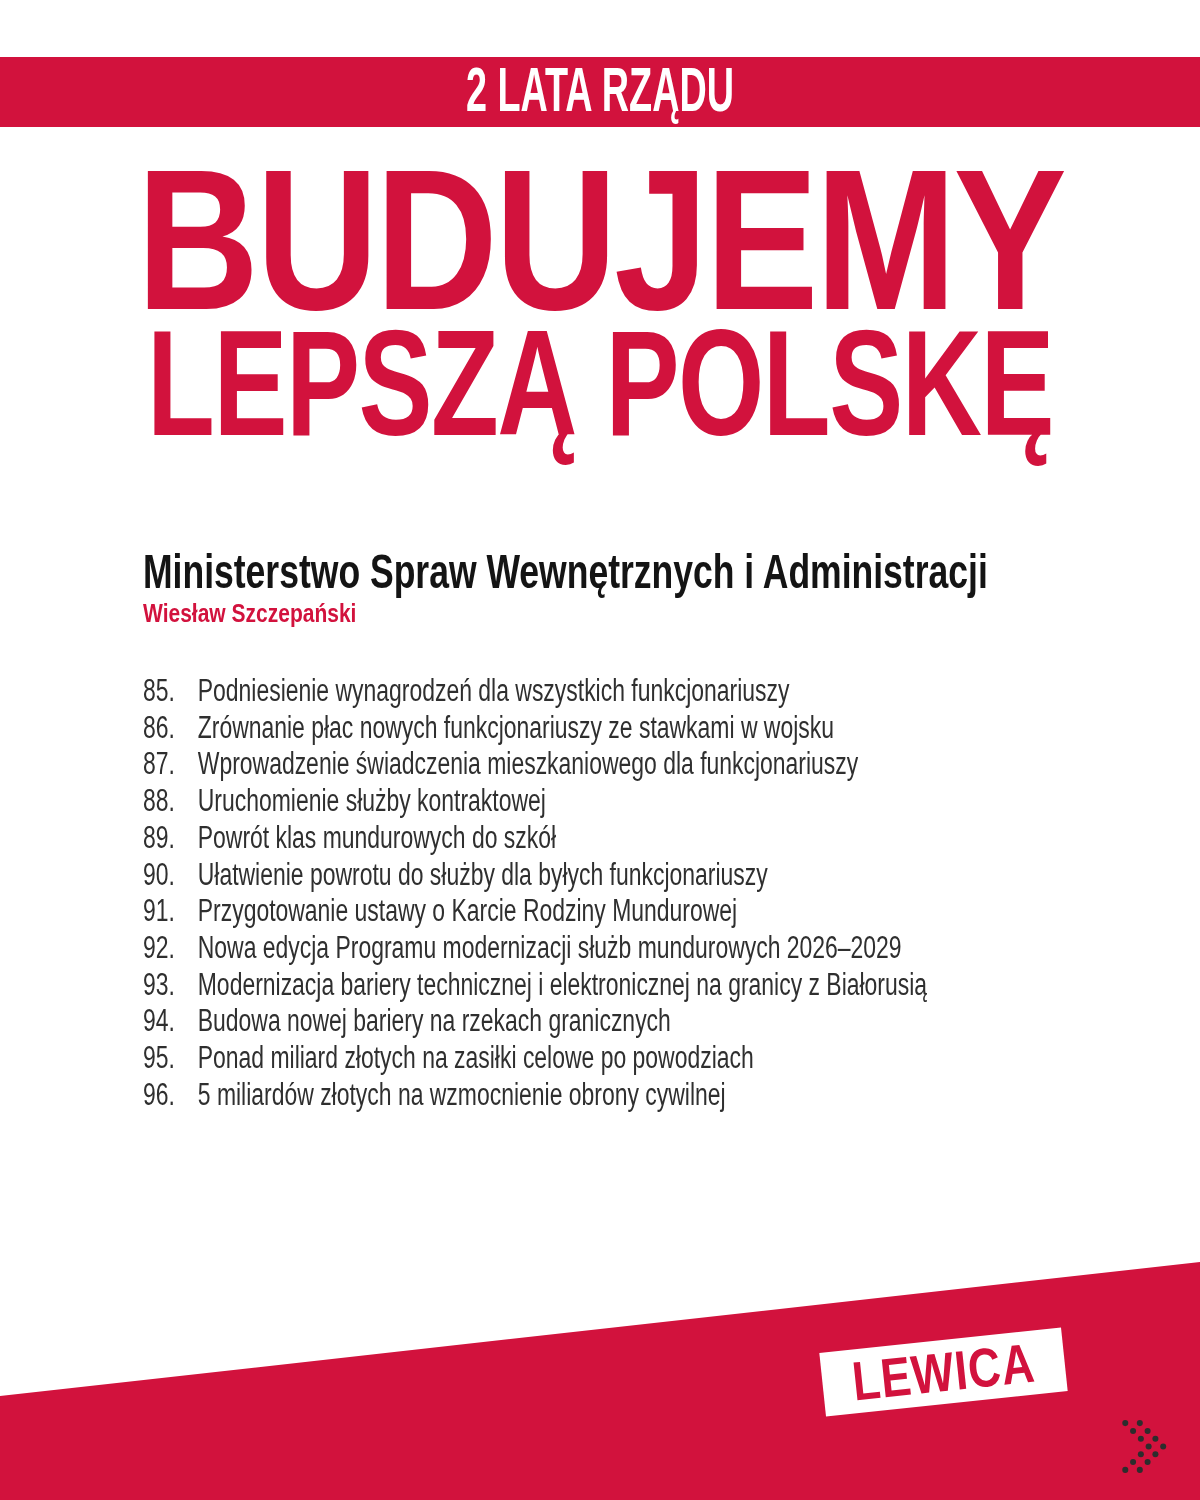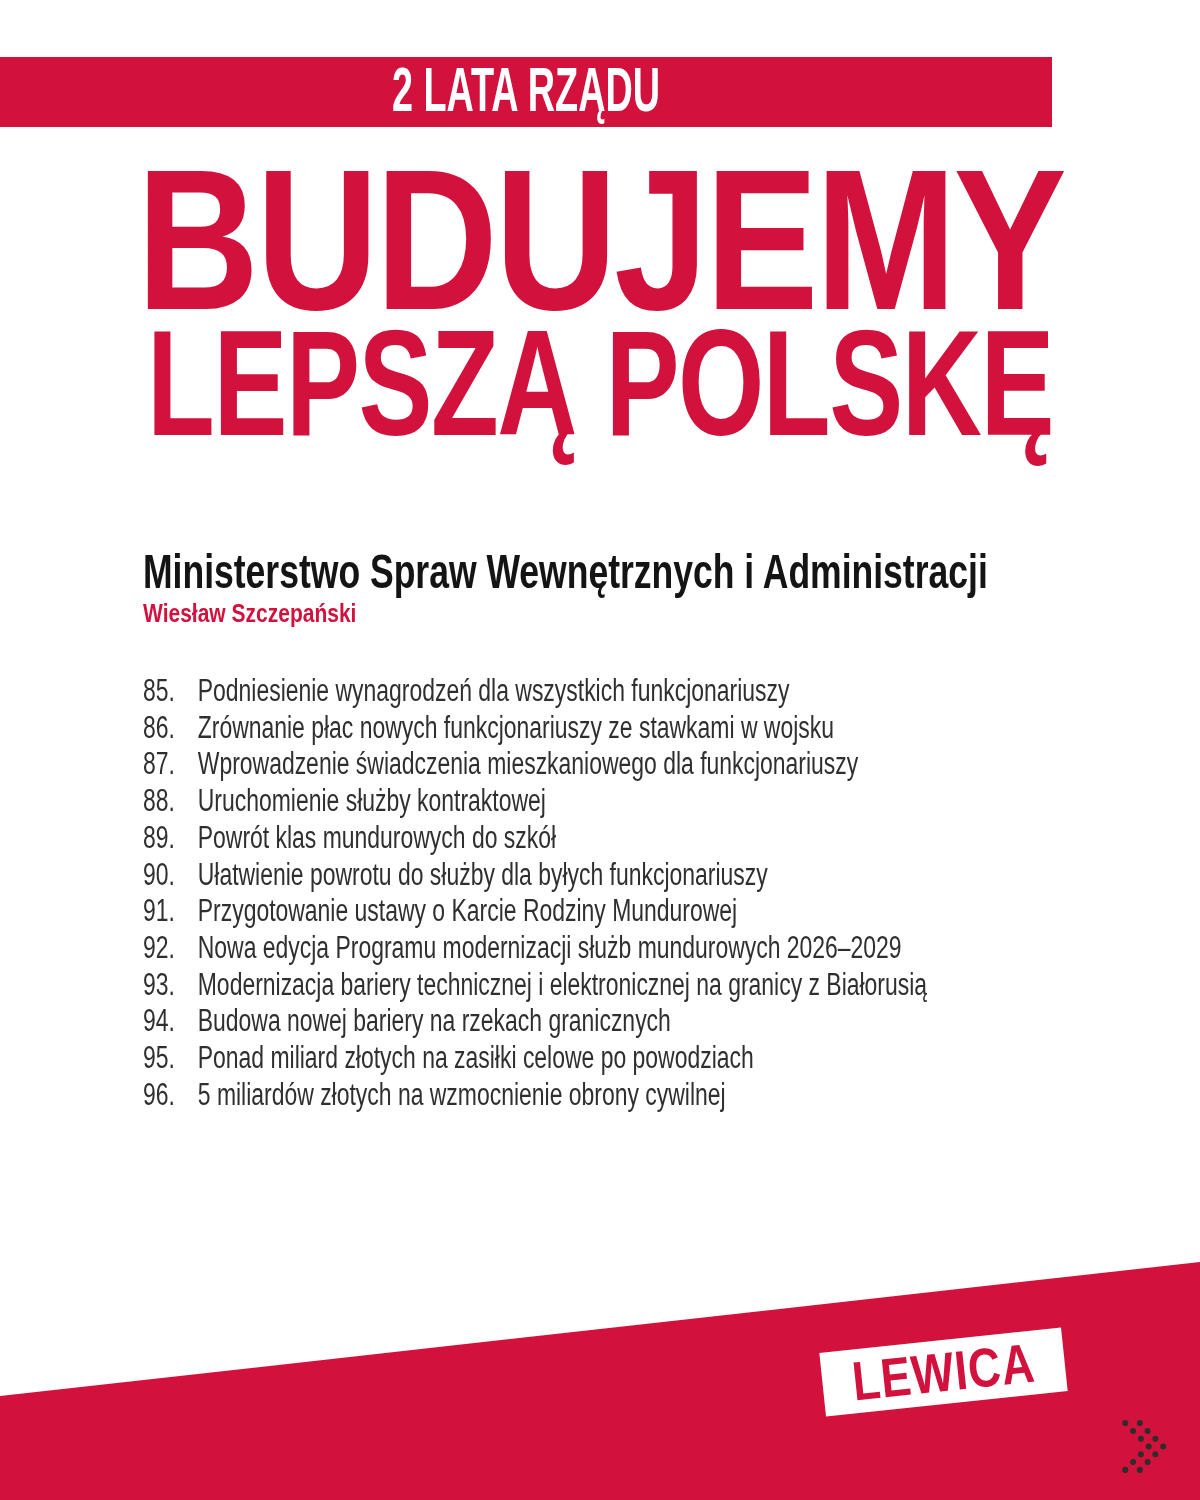--- a/index.html
+++ b/index.html
@@ -11,21 +11,21 @@
   }
   *{box-sizing:border-box;}
   html,body{margin:0;padding:0;}
   body{
     width:1200px;height:1500px;position:relative;overflow:hidden;
     background:var(--white);
     font-family:"Liberation Sans",sans-serif;
   }
   
   .topband{
-    position:absolute;left:0;top:57px;width:1052px;height:70px;
+    position:absolute;left:0;top:57px;width:1200px;height:70px;
     background:var(--red);
   }
   .topband-label{
     position:absolute;left:50%;top:50%;
     transform:translate(-50%,-54%) scaleX(0.60);
     white-space:nowrap;
     color:var(--white);font-weight:bold;font-size:63px;line-height:1;
     letter-spacing:0px;
   }
   

